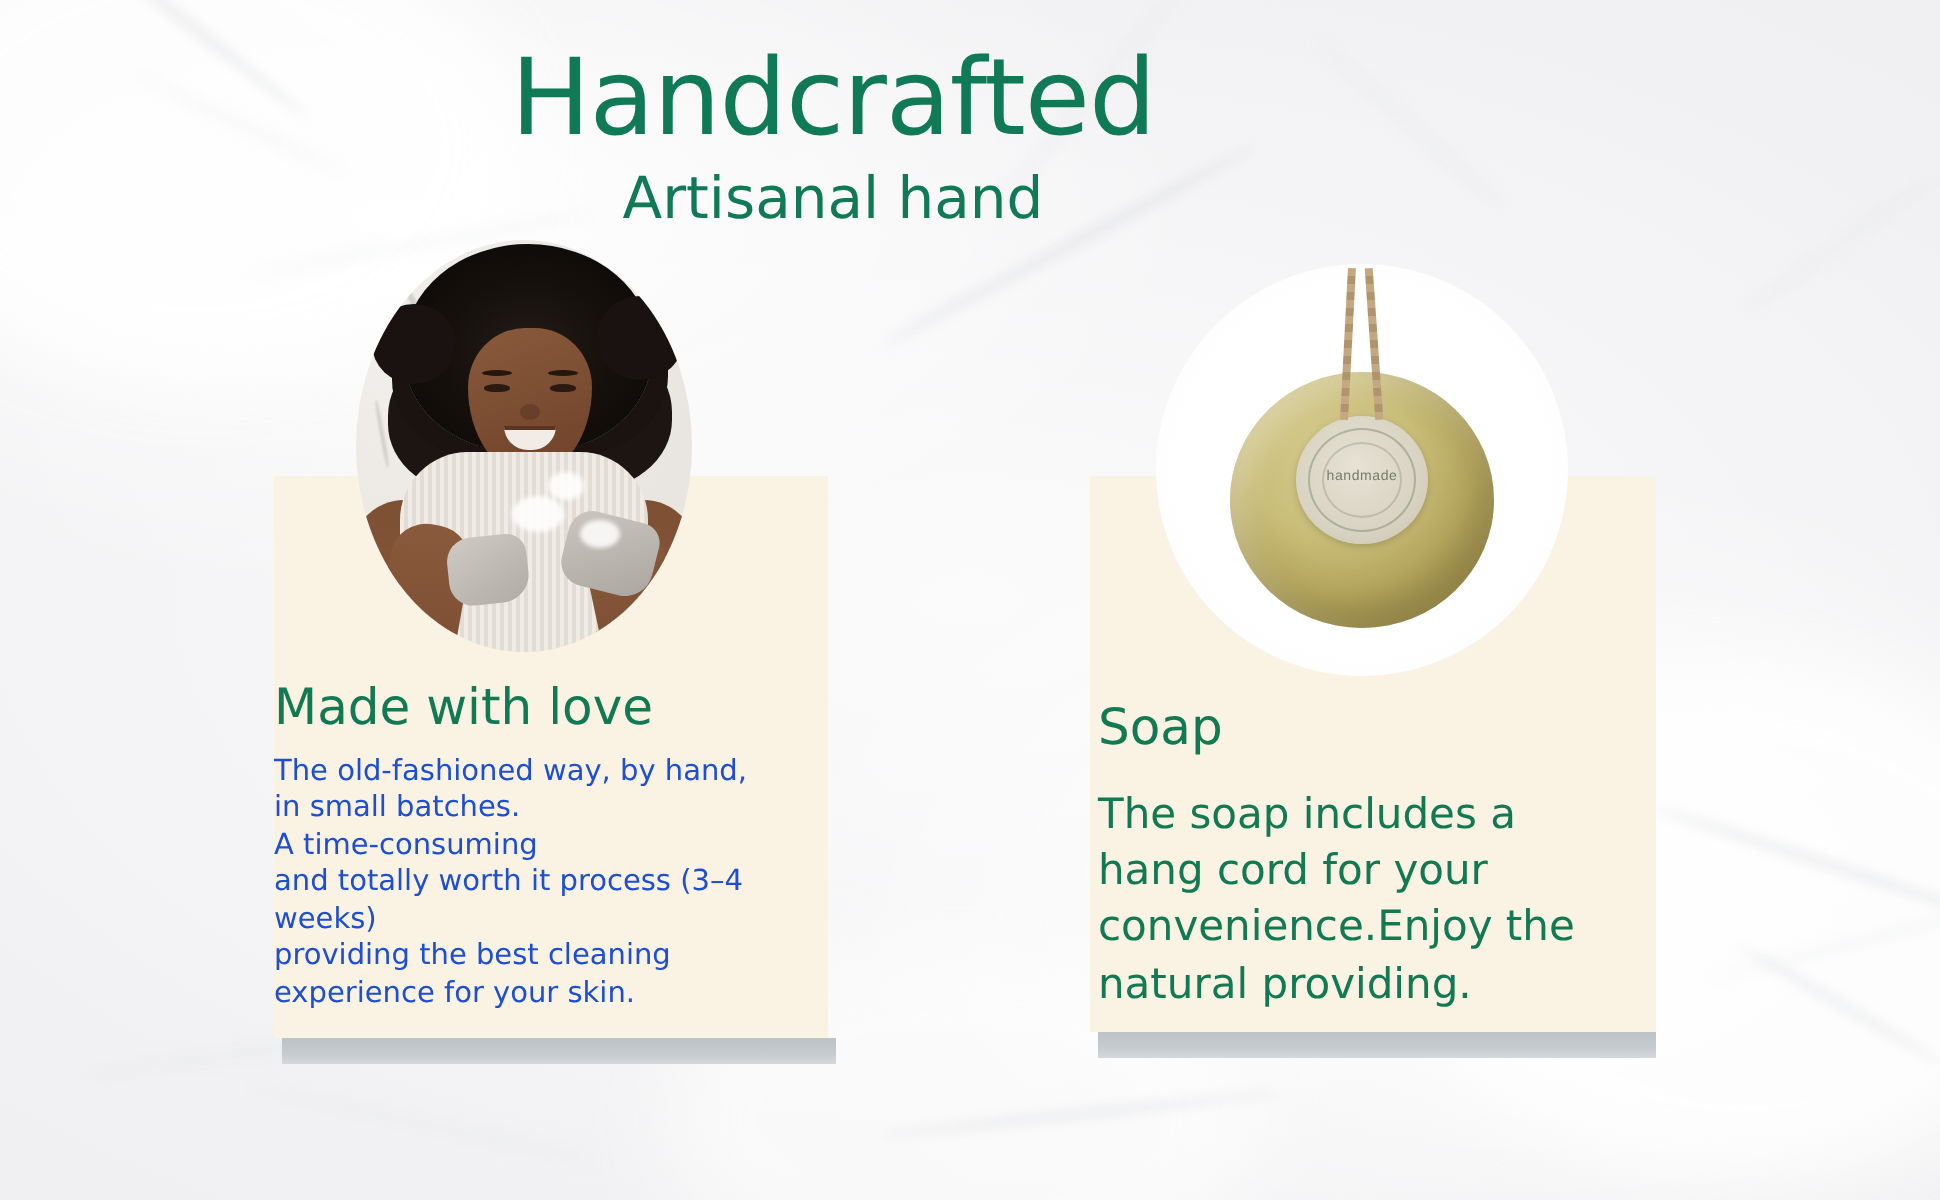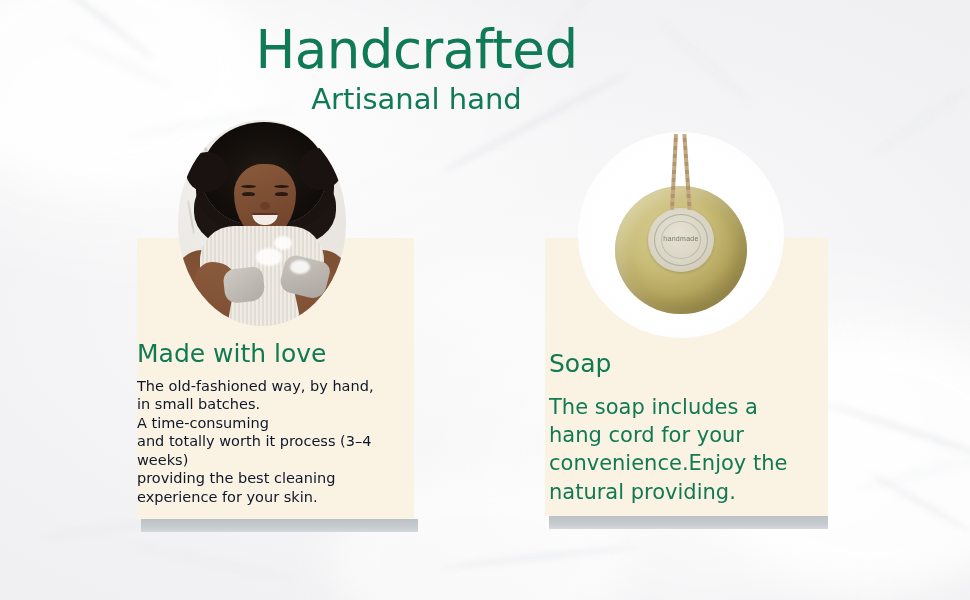--- a/index.html
+++ b/index.html
@@ -312,21 +312,21 @@
   .card-heading {
     font-size: 25px;
     font-weight: 400;
     color: #117a53;
     line-height: 1.15;
   }
   .card-text-small {
     margin-top: 8px;
     font-size: 14.5px;
     line-height: 1.28;
-    color: #0f172a;
+    color: #1d4ed8;
     white-space: pre-line;
   }
   .card-text-large {
     margin-top: 14px;
     font-size: 21px;
     line-height: 1.35;
     color: #117a53;
     white-space: pre-line;
   }
 

